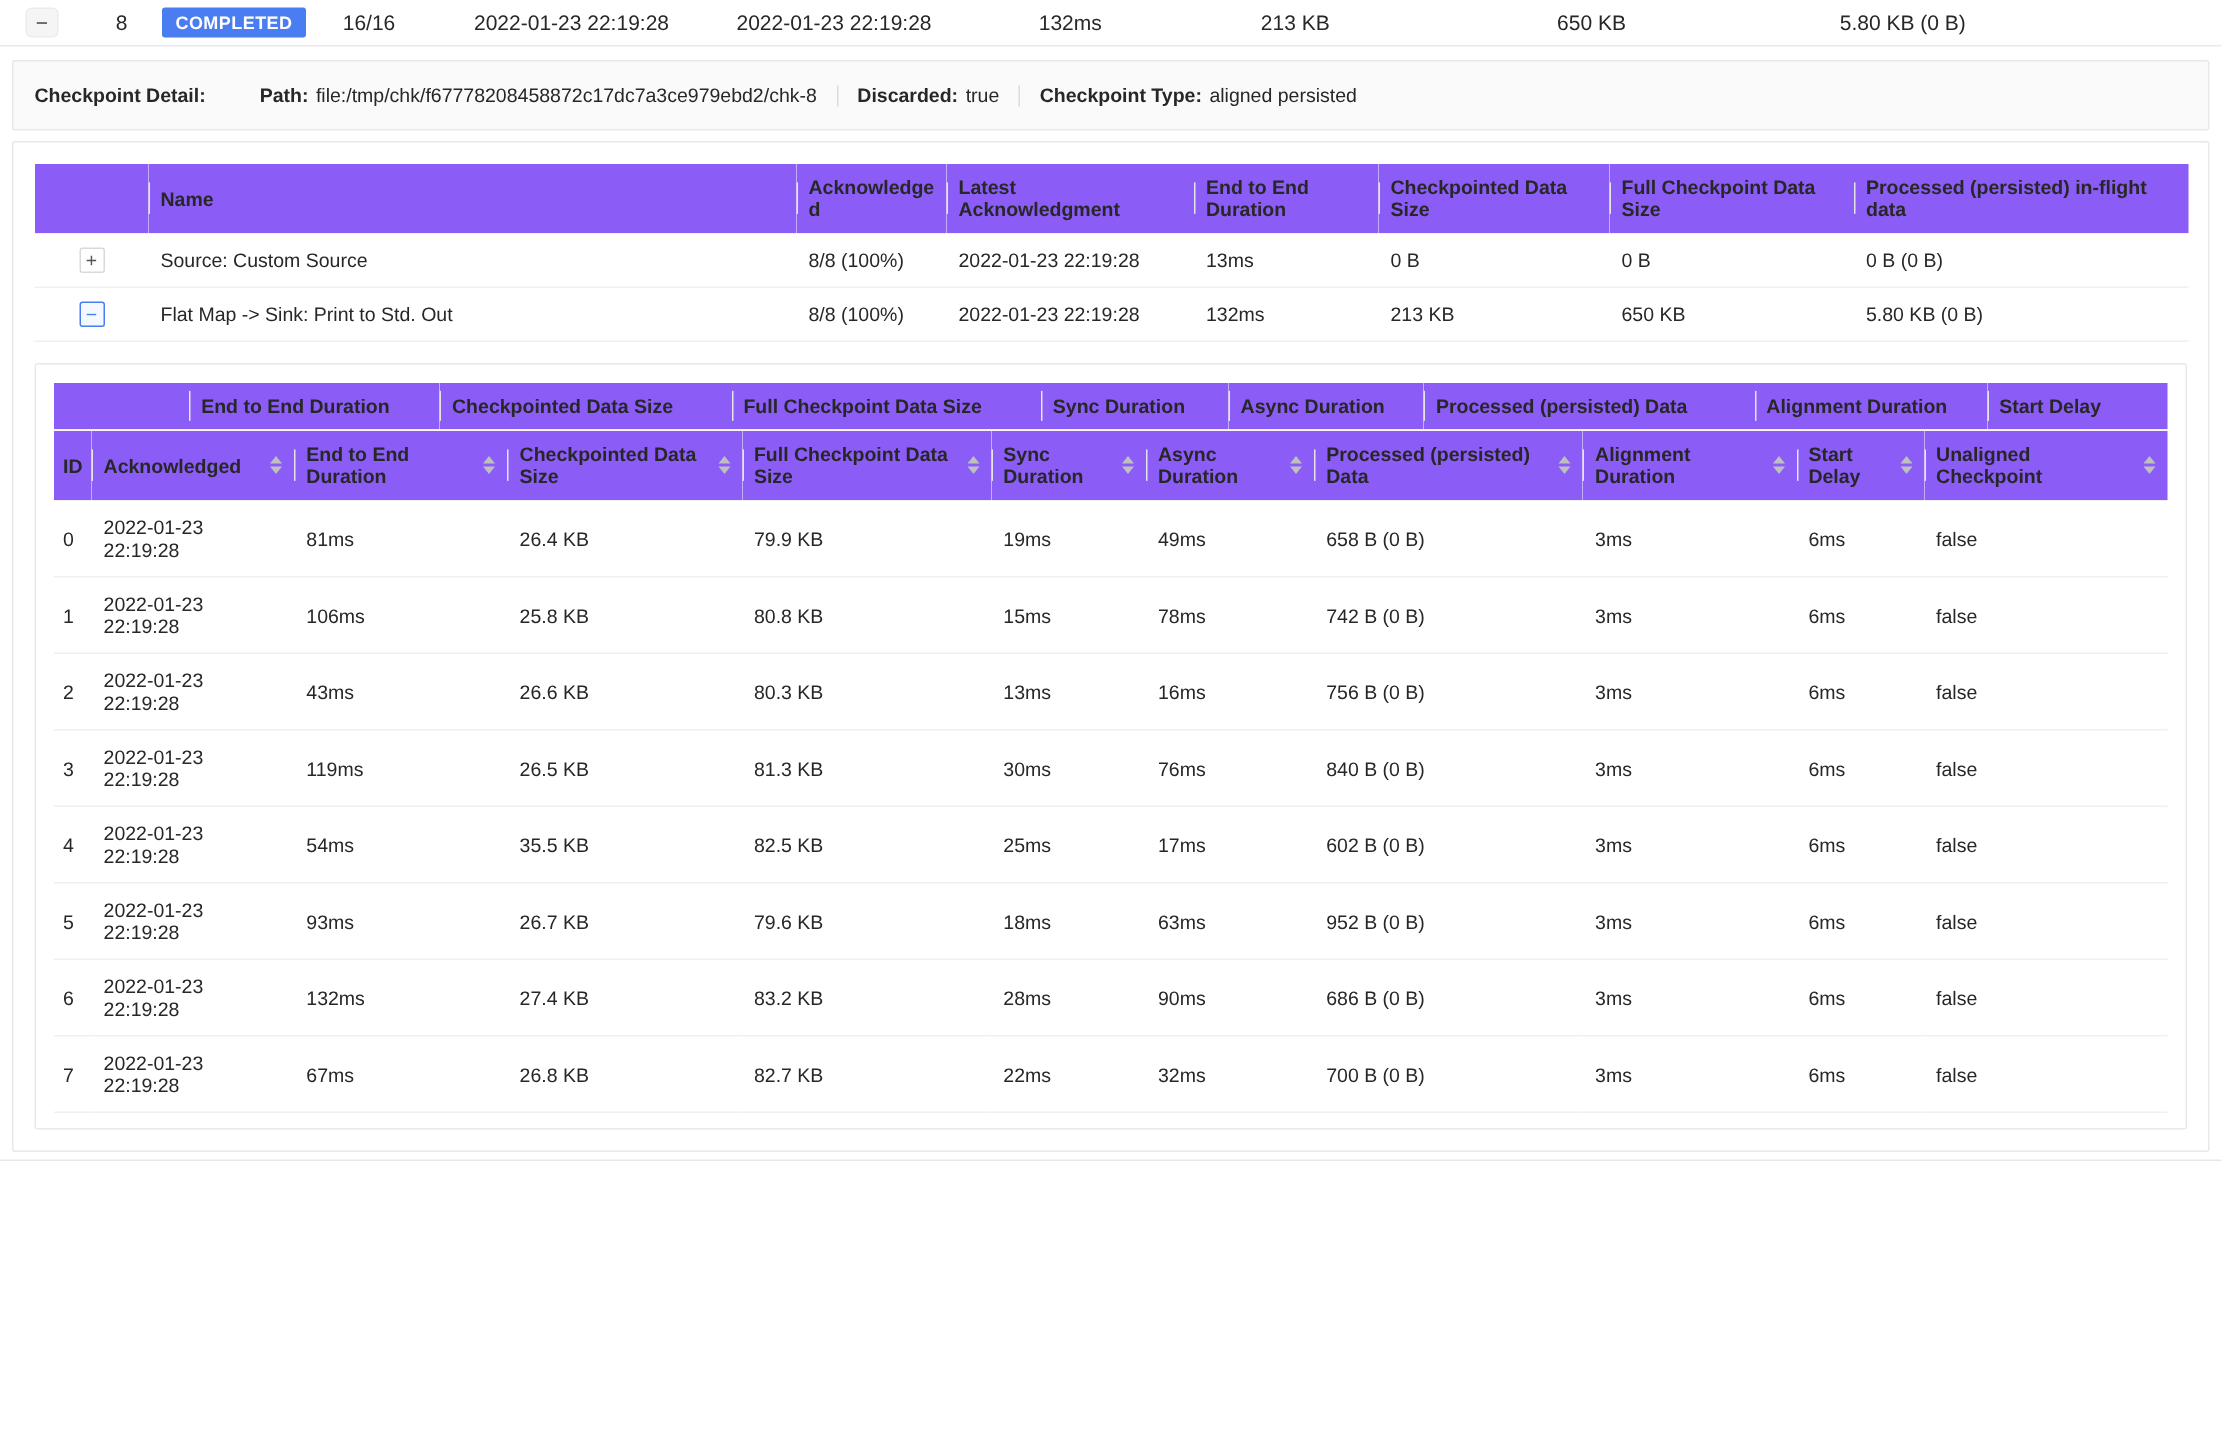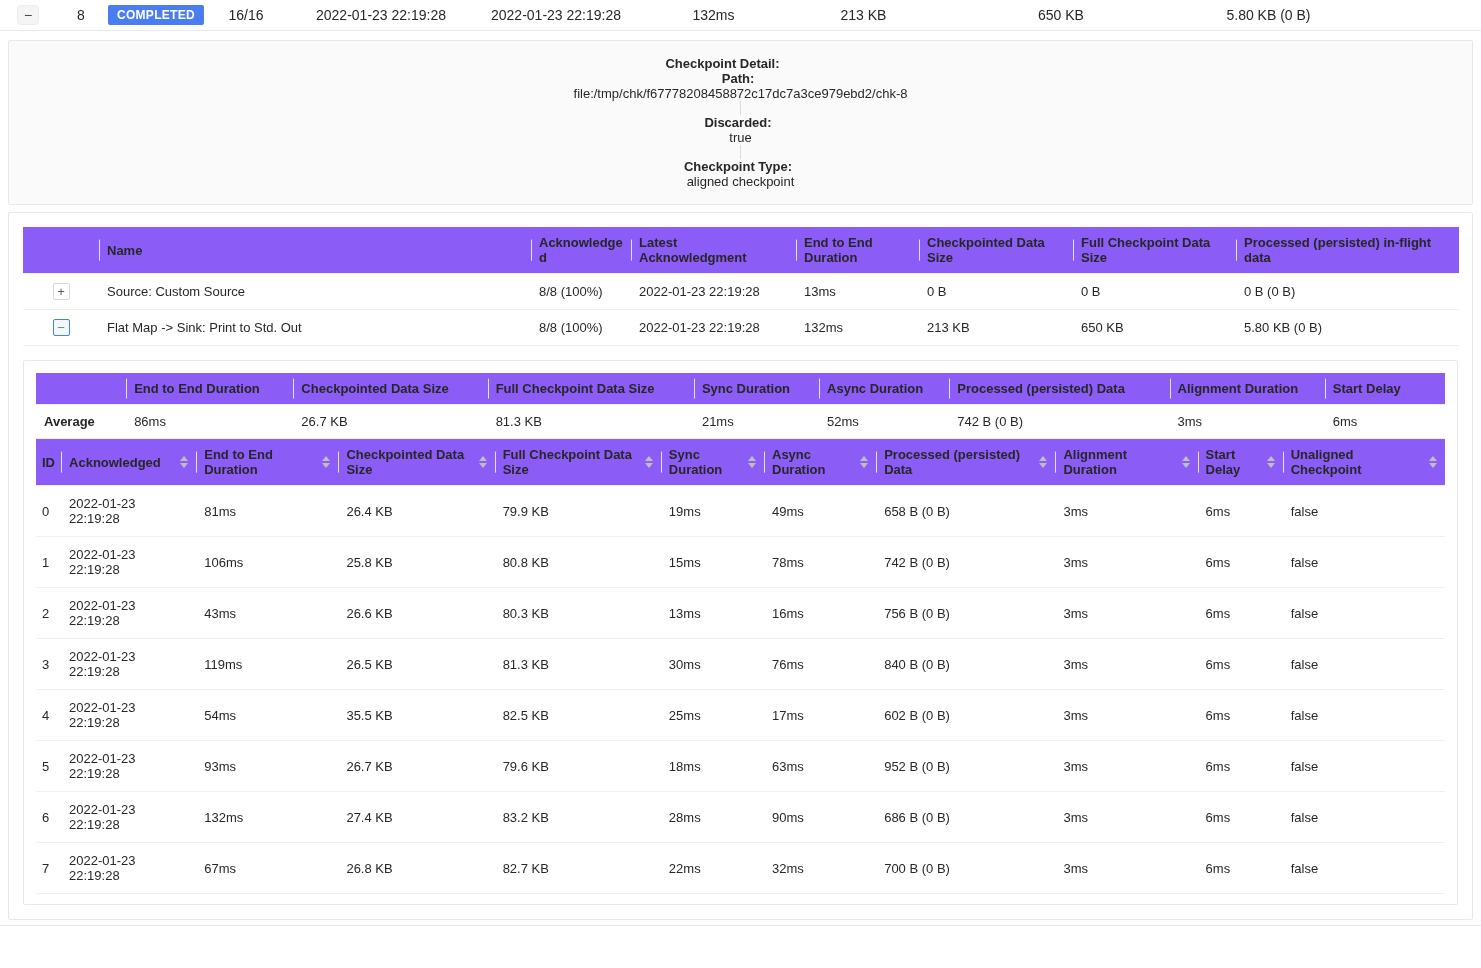--- a/index.html
+++ b/index.html
@@ -9,21 +9,21 @@
   }
   
   .toprow { display: flex; align-items: center; height: 31px; border-bottom: 1px solid #e9e9e9; font-size: 14px; background: #fff; }
   .toprow .cell { text-align: center; flex: 0 0 auto; }
   .collapse-box { display: inline-flex; align-items: center; justify-content: center; width: 22px; height: 20px;
     background: #f5f5f6; border: 1px solid #ececec; border-radius: 4px; font-size: 14px; color: #444; cursor: pointer; }
   .badge { display: inline-block; background: #4b7df2; color: #fff; font-weight: 700; font-size: 12px;
     padding: 3px 9px; border-radius: 2px; letter-spacing: .3px; }
   
   .detail-bar { margin: 9px 8px 0; background: #fafafa; border: 1px solid #e8e8e8; border-radius: 2px;
-    padding: 15px 14px; display: flex; align-items: center; flex-direction: column; }
+    padding: 15px 14px; display: flex; align-items: center; }
   .detail-bar b { font-weight: 700; margin-right: 5px; }
   .detail-bar .title { margin-right: 36px; }
   .vsep { width: 1px; height: 14px; background: #dcdcdc; margin: 0 13px; flex: 0 0 auto; }
   
   .main-box { margin: 7px 8px 0; border: 1px solid #e8e8e8; border-radius: 2px; background: #fff; padding: 14px; }
   .section-title { font-weight: 700; margin-bottom: 12px; }
   .subtasks-box { margin-top: 14px; border: 1px solid #e8e8e8; border-radius: 2px; padding: 12px 12px 10px; }
   .bottom-sep { border-bottom: 1px solid #e8e8e8; margin-top: 5px; }
   
   table { width: 100%; border-collapse: collapse; table-layout: fixed; }
@@ -69,21 +69,21 @@
 
 <div class="detail-bar">
   <b class="title">Checkpoint Detail:</b>
   <b>Path:</b>
   <span>file:/tmp/chk/f67778208458872c17dc7a3ce979ebd2/chk-8</span>
   <span class="vsep"></span>
   <b>Discarded:</b>
   <span>true</span>
   <span class="vsep"></span>
   <b>Checkpoint Type:</b>
-  <span>aligned checkpoint</span>
+  <span>aligned persisted</span>
 </div>
 
 <div class="main-box">
 
   <table class="op-table">
     <colgroup>
       <col style="width:76px">
         <col style="width:432px">
         <col style="width:100px">
         <col style="width:165px">
@@ -153,31 +153,20 @@
           <th>Checkpointed Data Size</th>
           <th>Full Checkpoint Data Size</th>
           <th>Sync Duration</th>
           <th>Async Duration</th>
           <th>Processed (persisted) Data</th>
           <th>Alignment Duration</th>
           <th>Start Delay</th>
         </tr>
       </thead>
       <tbody>
-        <tr>
-          <td class="bold">Average</td>
-          <td>86ms</td>
-          <td>26.7 KB</td>
-          <td>81.3 KB</td>
-          <td>21ms</td>
-          <td>52ms</td>
-          <td>742 B (0 B)</td>
-          <td>3ms</td>
-          <td>6ms</td>
-        </tr>
       </tbody>
     </table>
 
     <table class="det-table">
       <colgroup>
         <col style="width:25px">
           <col style="width:135px">
           <col style="width:142px">
           <col style="width:156px">
           <col style="width:166px">

